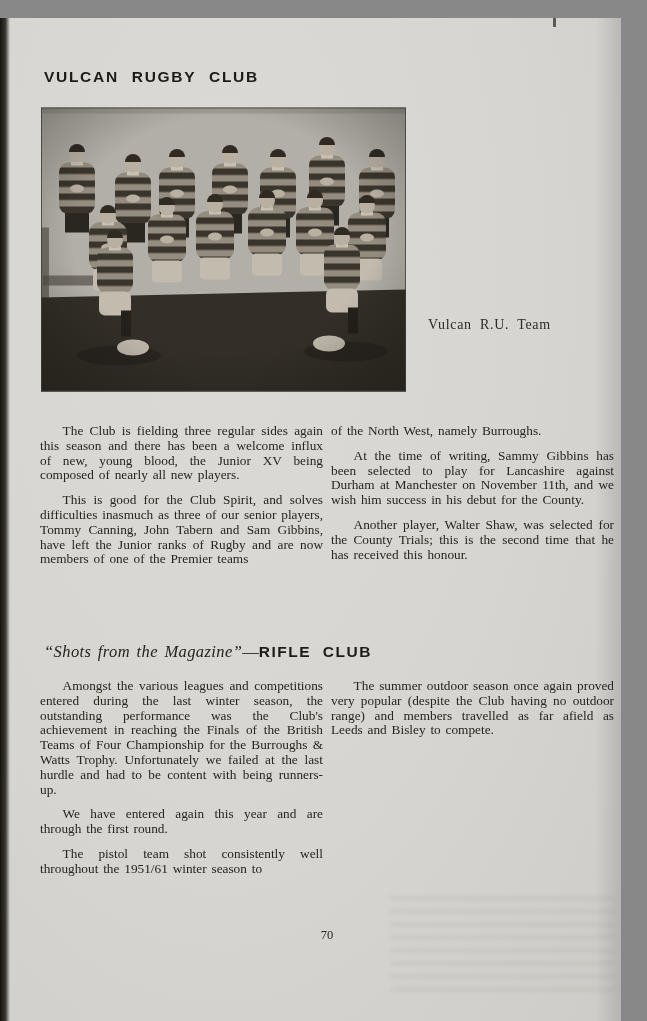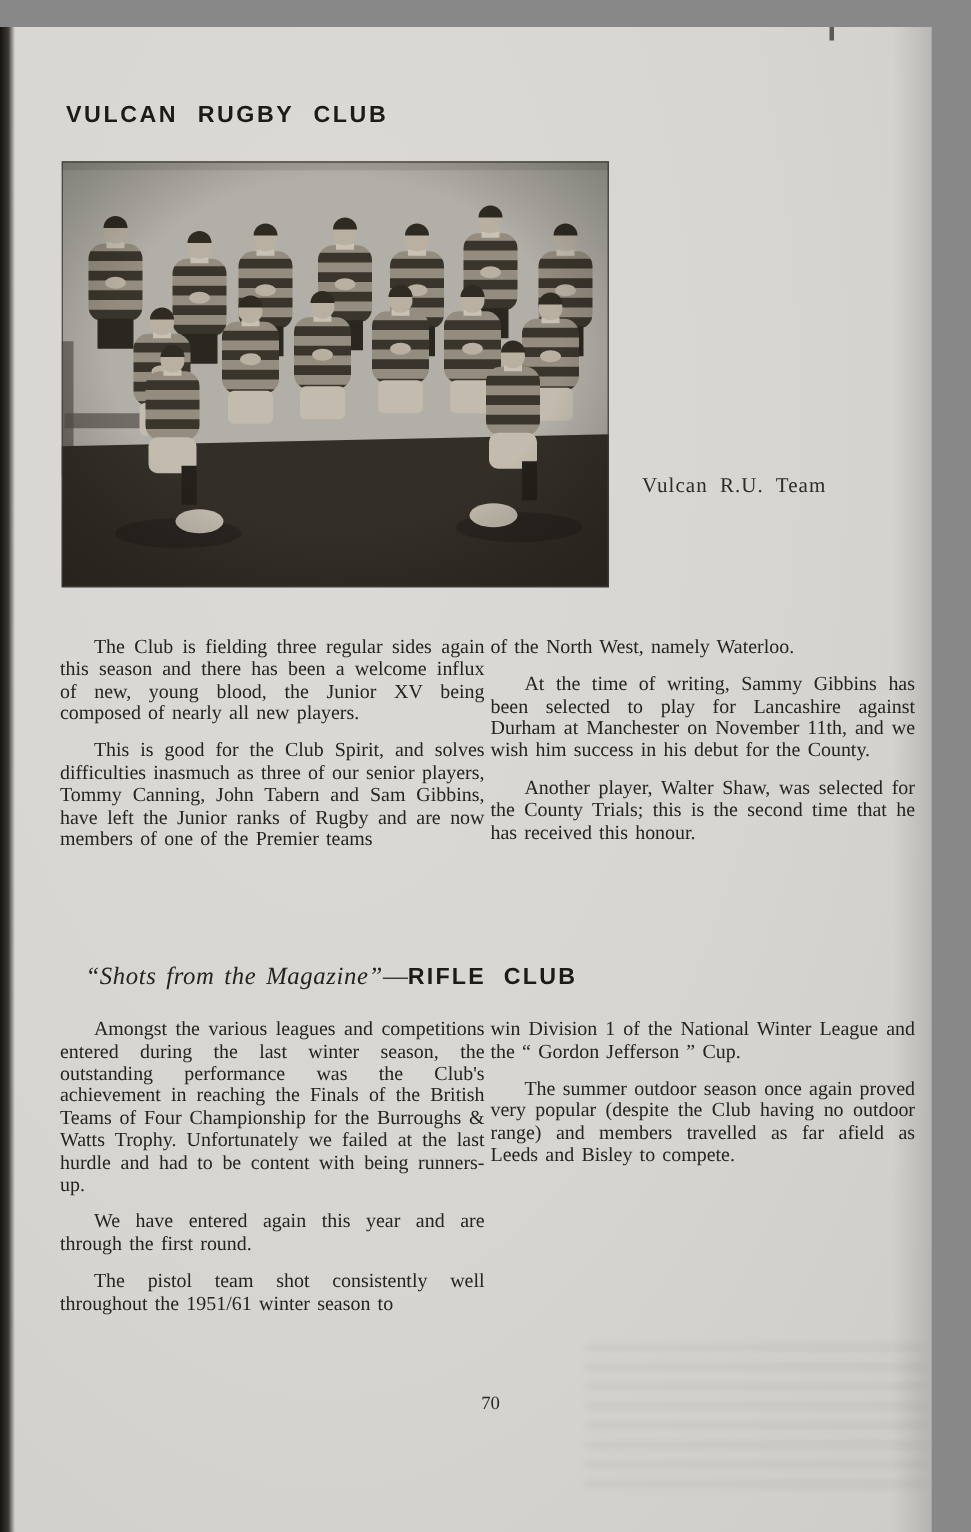--- a/index.html
+++ b/index.html
@@ -25,28 +25,28 @@
   }
 
   .photo { position:absolute; left:41px; top:89px; width:365px; height:285px; }
   .photo svg { display:block; }
 
   .caption {
     position:absolute; left:428px; top:299px;
     font-size:14px; letter-spacing:0.7px; word-spacing:4px; color:#2e2b25;
   }
 
-  .cols { position:absolute; left:40px; width:574px; display:flex; gap:4px; }
+  .cols { position:absolute; left:40px; width:574px; display:flex; gap:4px;justify-content:space-between; }
   .cols-rugby { top:406px; }
   .cols-rifle { top:661px; }
   .col { width:283px; text-align:justify; font-size:13.3px; line-height:14.8px; color:#27241e; }
   .col p { margin:0 0 10px 0; text-indent:1.7em; word-spacing:1.5px; }
   .col p.no-indent { text-indent:0; }
 
-  .section-header { position:absolute; left:57px; top:618px; margin:0; font-weight:normal; white-space:nowrap; }
+  .section-header { position:absolute; left:44px; top:618px; margin:0; font-weight:normal; white-space:nowrap; }
   .hdr-quote { font-family:"Liberation Serif", serif; font-style:italic; font-size:16.5px; color:#26231d; letter-spacing:0.4px; word-spacing:2px; }
   .hdr-dash { font-family:"Liberation Serif", serif; font-size:16.5px; color:#1d1b17; }
   .hdr-main { font-family:"Liberation Sans", sans-serif; font-weight:bold; font-size:15.5px; letter-spacing:1.5px; word-spacing:6px; color:#1d1b17; }
 
   .page-number { position:absolute; left:40px; top:910px; width:574px; text-align:center; font-size:12.5px; color:#2a2721; }
 
   .ghost {
     position:absolute; left:390px; top:878px; width:226px; height:100px;
     background: repeating-linear-gradient(to bottom,
       rgba(112,108,100,0.16) 0px, rgba(112,108,100,0.16) 5px,
@@ -136,38 +136,37 @@
   </div>
 
   <div class="caption">Vulcan R.U. Team</div>
 
   <div class="cols cols-rugby">
     <div class="col">
       <p>The Club is fielding three regular sides again this season and there has been a welcome influx of new, young blood, the Junior XV being composed of nearly all new players.</p>
       <p>This is good for the Club Spirit, and solves difficulties inasmuch as three of our senior players, Tommy Canning, John Tabern and Sam Gibbins, have left the Junior ranks of Rugby and are now members of one of the Premier teams</p>
     </div>
     <div class="col">
-      <p class="no-indent">of the North West, namely Waterloo.</p>
+      <p class="no-indent">of the North West, namely Burroughs.</p>
       <p>At the time of writing, Sammy Gibbins has been selected to play for Lancashire against Durham at Manchester on November 11th, and we wish him success in his debut for the County.</p>
       <p>Another player, Walter Shaw, was selected for the County Trials; this is the second time that he has received this honour.</p>
     </div>
   </div>
 
   <h2 class="section-header">
     <span class="hdr-quote">“Shots from the Magazine”</span><span class="hdr-dash">—</span><span class="hdr-main">RIFLE CLUB</span>
   </h2>
 
   <div class="cols cols-rifle">
     <div class="col">
       <p>Amongst the various leagues and competitions entered during the last winter season, the outstanding performance was the Club's achievement in reaching the Finals of the British Teams of Four Championship for the Burroughs &amp; Watts Trophy. Unfortunately we failed at the last hurdle and had to be content with being runners-up.</p>
       <p>We have entered again this year and are through the first round.</p>
       <p>The pistol team shot consistently well throughout the 1951/61 winter season to</p>
     </div>
     <div class="col">
-      <p class="no-indent">win Division 1 of the National Winter League and the “ Gordon Jefferson ” Cup.</p>
       <p>The summer outdoor season once again proved very popular (despite the Club having no outdoor range) and members travelled as far afield as Leeds and Bisley to compete.</p>
     </div>
   </div>
 
   <div class="page-number">70</div>
 
   <div class="ghost"></div>
 </div>
 
 </body></html>

